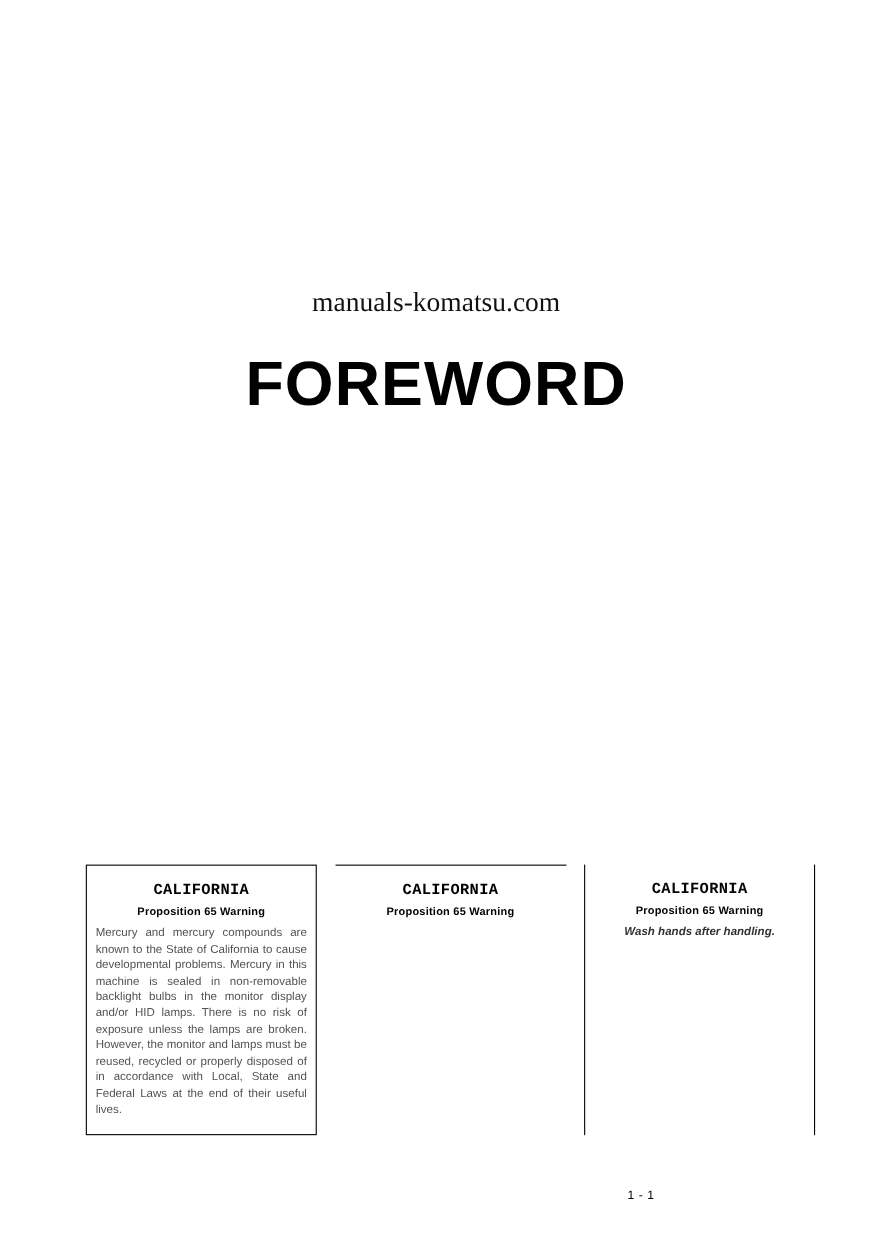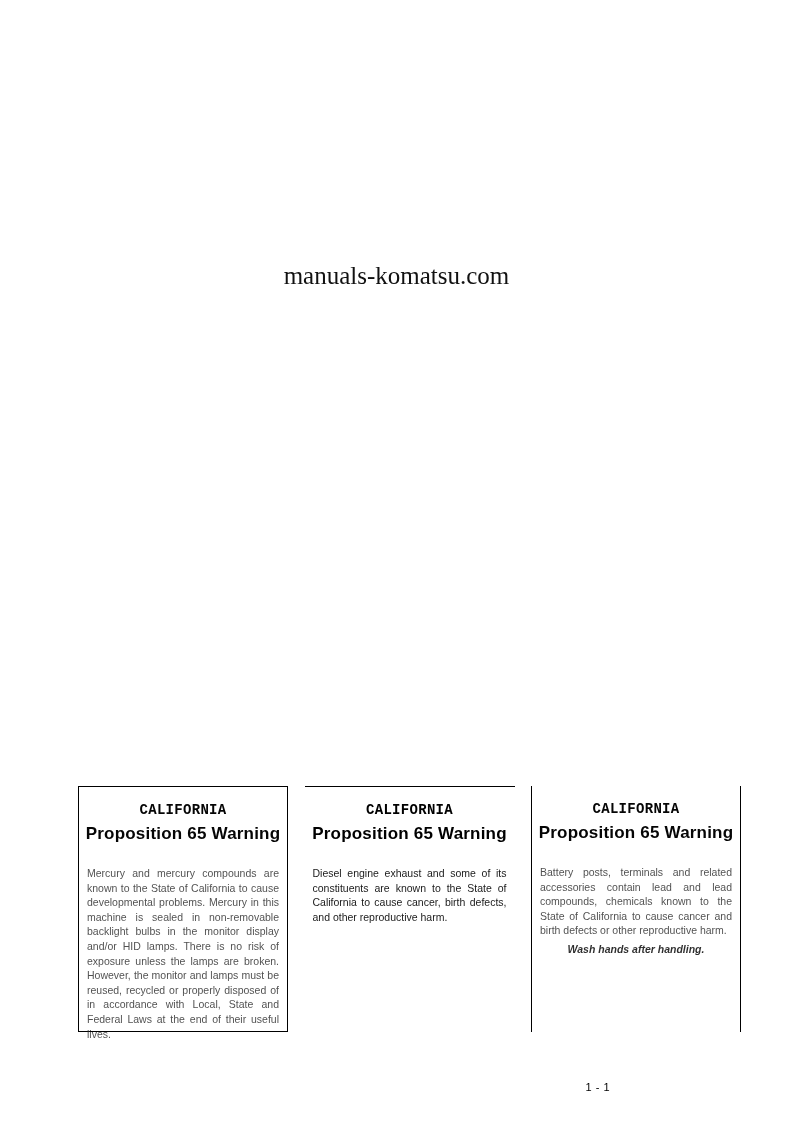--- a/index.html
+++ b/index.html
@@ -89,24 +89,24 @@
     font-size: 14px;
     font-weight: bold;
     letter-spacing: 0.3px;
     margin-top: 9px;
     margin-bottom: 6px;
     font-family: Liberation Mono, monospace;
   }
 
   .w-sub {
     text-align: center;
-    font-size: 17px;
+    font-size: 10px;
     font-weight: bold;
     letter-spacing: 0.2px;
-    margin-bottom: 22px;
+    margin-bottom: 6px;
   }
 
   .w-body {
     font-size: 10.5px;
     line-height: 14.6px;
     text-align: justify;
     color: #1a1a1a;
     padding: 0 2px;
   }
 
@@ -122,52 +122,51 @@
   .w-body .emph {
     font-weight: bold;
     color: #000;
     font-style: italic;
   }
 
   
   .page-number {
     position: absolute;
     top: 1081px;
-    right: 40px;
+    right: 55px;
     font-size: 11px;
     letter-spacing: 0.5px;
     color: #000;
   }
 </style>
 </head>
 <body>
 
 <div class="page">
 
   <div class="site-name">manuals-komatsu.com</div>
 
+  <div class="doc-title">FOREWORD</div>
 
   <div class="warnings">
 
     <div class="warning-box b1 faded">
       <div class="w-head">CALIFORNIA</div>
       <div class="w-sub">Proposition  65  Warning</div>
       <div class="w-body">Mercury and mercury compounds are known to the State of California to cause developmental problems.  Mercury in this machine is sealed in non-removable backlight bulbs in the monitor display and/or HID lamps.  There is no risk of exposure unless the lamps are broken.  However, the monitor and lamps must be reused, recycled or properly disposed of in accordance with Local, State and Federal Laws at the end of their useful lives.</div>
     </div>
 
     <div class="warning-box b2">
       <div class="w-head">CALIFORNIA</div>
       <div class="w-sub">Proposition  65  Warning</div>
-      <div class="w-body">Diesel engine exhaust and some of its constituents are known to the State of California to cause cancer, birth defects, and other reproductive harm.</div>
     </div>
 
     <div class="warning-box b3 faded">
       <div class="w-head">CALIFORNIA</div>
       <div class="w-sub">Proposition  65  Warning</div>
-      <div class="w-body">Battery posts, terminals and related accessories contain lead and lead compounds, chemicals known to the State of California to cause cancer and birth defects or other reproductive harm.</div>
       <div class="w-body" style="text-align:center; margin-top:4px;">
         <span class="emph">Wash hands after handling.</span>
       </div>
     </div>
 
   </div>
 
   <div class="page-number">1 - 1</div>
 
 </div>

